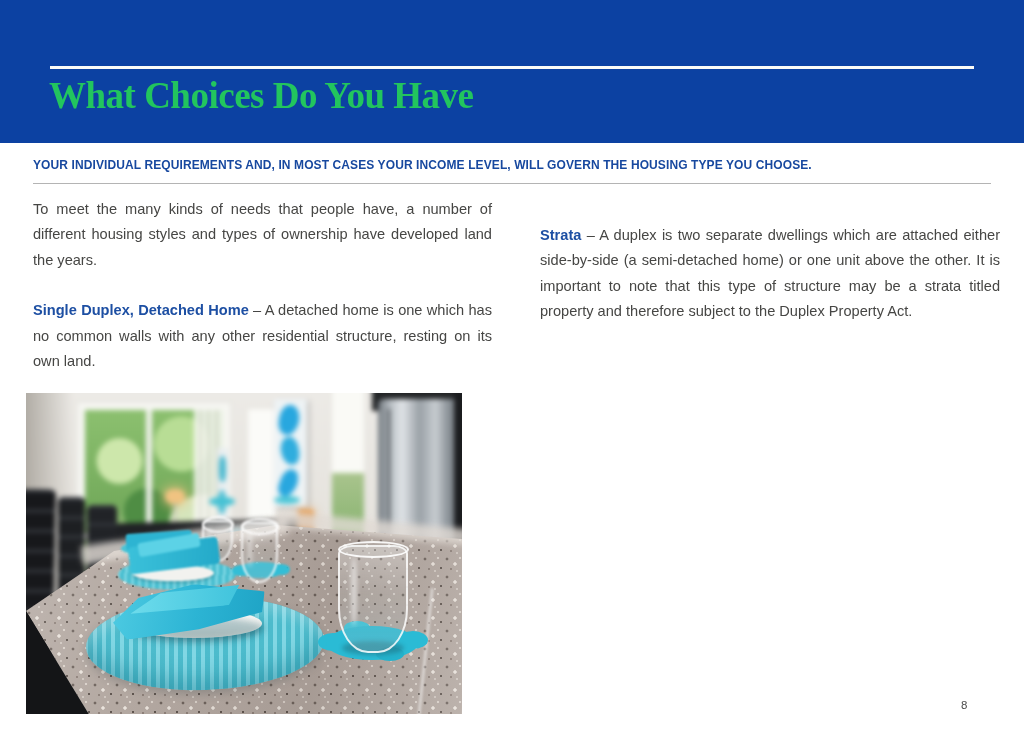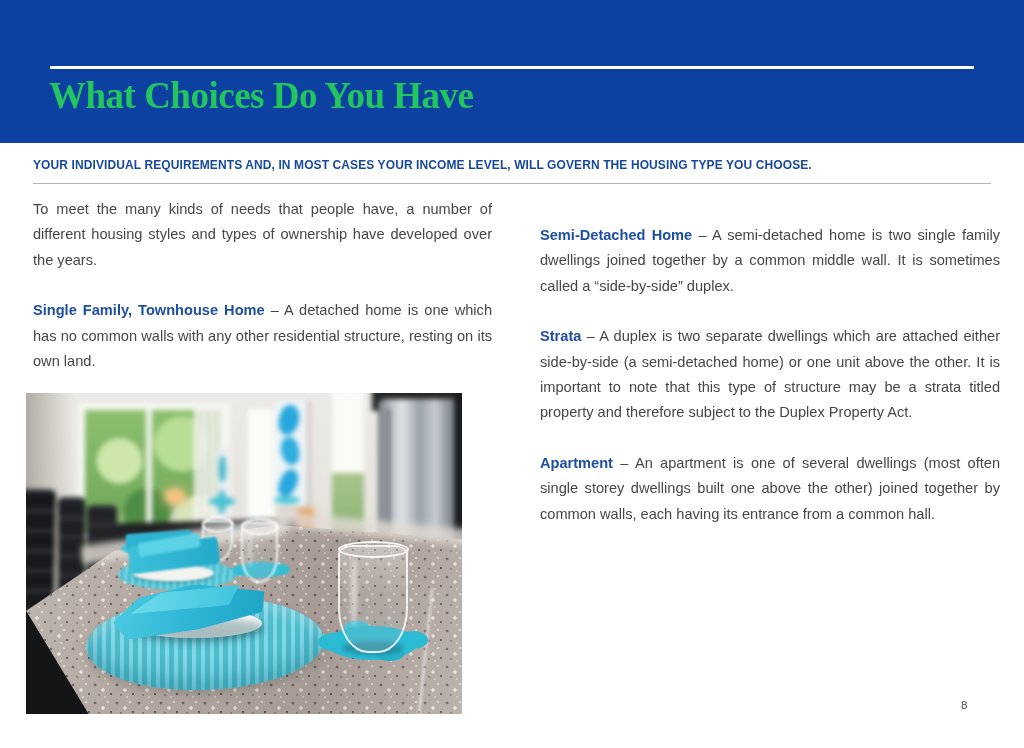--- a/index.html
+++ b/index.html
@@ -167,43 +167,33 @@
 
   <div class="header">
     <div class="header-rule"></div>
     <h1 class="page-title">What Choices Do You Have</h1>
   </div>
 
   <p class="subtitle">YOUR INDIVIDUAL REQUIREMENTS AND, IN MOST CASES YOUR INCOME LEVEL, WILL GOVERN THE HOUSING TYPE YOU CHOOSE.</p>
   <div class="subtitle-rule"></div>
 
   <div class="col-left">
-    <p class="body-p">To meet the many kinds of needs that people have, a number of different housing styles and types of ownership have developed over the years.</p>
+    <p class="body-p">To meet the many kinds of needs that people have, a number of different housing styles and types of ownership have developed land the years.</p>
     <p class="body-p">
-      <span class="term">Single Family, Townhouse Home</span>
+      <span class="term">Single Duplex, Detached Home</span>
       <span class="sep">–</span>
       <span>A detached home is one which has no common walls with any other residential structure, resting on its own land.</span>
     </p>
   </div>
 
   <div class="col-right">
-    <p class="body-p">
-      <span class="term">Semi-Detached Home</span>
-      <span class="sep">–</span>
-      <span>A semi-detached home is two single family dwellings joined together by a common middle wall. It is sometimes called a “side-by-side” duplex.</span>
-    </p>
     <p class="body-p">
       <span class="term">Strata</span>
       <span class="sep">–</span>
       <span>A duplex is two separate dwellings which are attached either side-by-side (a semi-detached home) or one unit above the other. It is important to note that this type of structure may be a strata titled property and therefore subject to the Duplex Property Act.</span>
-    </p>
-    <p class="body-p">
-      <span class="term">Apartment</span>
-      <span class="sep">–</span>
-      <span>An apartment is one of several dwellings (most often single storey dwellings built one above the other) joined together by common walls, each having its entrance from a common hall.</span>
     </p>
   </div>
 
   <div class="photo" role="img" aria-label="Kitchen dining counter set with round turquoise placemats, white plates with folded turquoise napkins and stemless glasses on turquoise flower coasters; blurred background with window onto greenery, blue wall art, dark dining chairs and a stainless steel fridge.">
     <div class="photo-bg">
       <div class="wall"></div>
       <div class="wall-left"></div>
       <div class="window-main">
         <div class="window-glass"></div>
         <div class="window-divider"></div>

